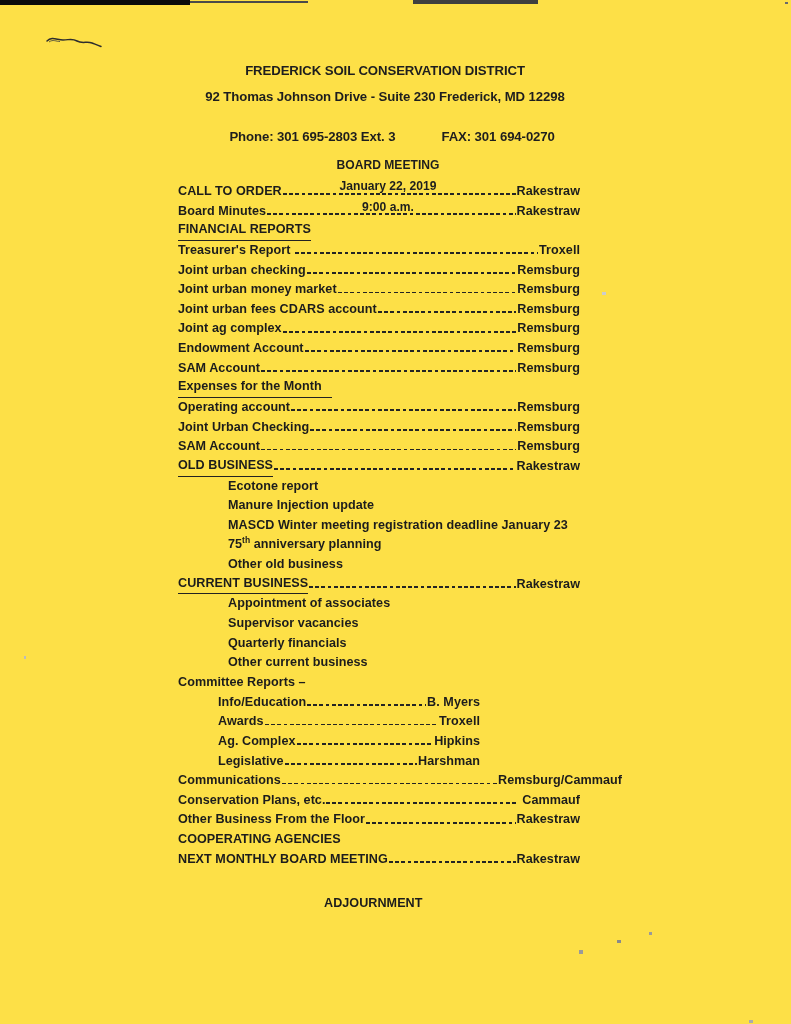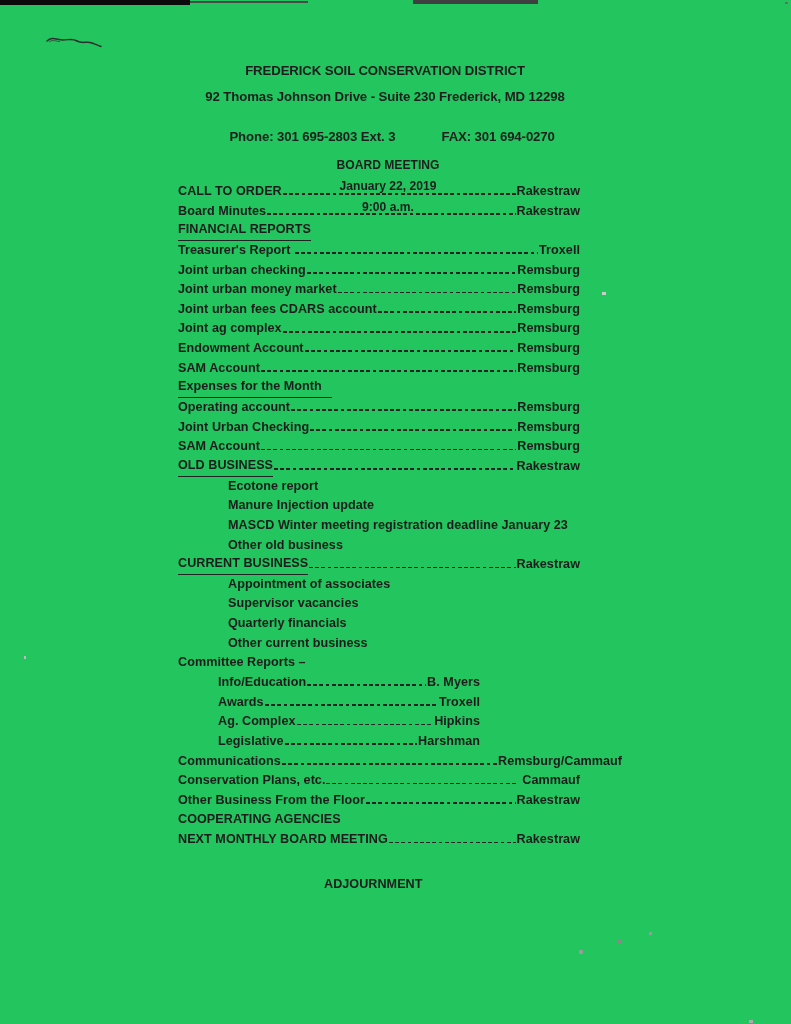--- a/index.html
+++ b/index.html
@@ -1,19 +1,19 @@
 <!DOCTYPE html>
 <html><head>
 <meta charset="utf-8">
 <style>
   html,body{margin:0;padding:0;background:#e8e8e8;}
   .page{
     position:relative;
     width:791px;height:1024px;
-    background:#22c55e;
+    background:#fde047;
     overflow:hidden;
     font-family:"Liberation Sans",sans-serif;
     color:#1e1e1e;
   }
   
   .hline{position:absolute;text-align:center;font-weight:700;white-space:pre;}
   .hw{left:0;width:770px;}
   .hn{left:17px;width:742px;margin-top:21px;}
   .big{font-size:13.2px;letter-spacing:-0.1px;}
   .mid{font-size:12.1px;}
@@ -95,20 +95,21 @@
       <div class="line row"><span class="lbl">Endowment Account</span><span class="leader"></span><span class="nm">Remsburg</span></div>
       <div class="line row"><span class="lbl">SAM Account</span><span class="leader"></span><span class="nm">Remsburg</span></div>
       <div class="line section"><span class="lbl u pad">Expenses for the Month</span></div>
       <div class="line row"><span class="lbl">Operating account</span><span class="leader"></span><span class="nm">Remsburg</span></div>
       <div class="line row"><span class="lbl">Joint Urban Checking</span><span class="leader"></span><span class="nm">Remsburg</span></div>
       <div class="line row"><span class="lbl">SAM Account</span><span class="leader"></span><span class="nm">Remsburg</span></div>
       <div class="line row"><span class="lbl u">OLD BUSINESS</span><span class="leader"></span><span class="nm">Rakestraw</span></div>
       <div class="line item"><span class="lbl">Ecotone report</span></div>
       <div class="line item"><span class="lbl">Manure Injection update</span></div>
       <div class="line item"><span class="lbl">MASCD Winter meeting registration deadline January 23</span></div>
+      <div class="line item"><span class="lbl">75<sup>th</sup> anniversary planning</span></div>
       <div class="line item"><span class="lbl">Other old business</span></div>
       <div class="line row"><span class="lbl u">CURRENT BUSINESS</span><span class="leader"></span><span class="nm">Rakestraw</span></div>
       <div class="line item"><span class="lbl">Appointment of associates</span></div>
       <div class="line item"><span class="lbl">Supervisor vacancies</span></div>
       <div class="line item"><span class="lbl">Quarterly financials</span></div>
       <div class="line item"><span class="lbl">Other current business</span></div>
       <div class="line plain"><span class="lbl">Committee Reports –</span></div>
       <div class="line subrow"><span class="lbl">Info/Education</span><span class="leader"></span><span class="nm">B. Myers</span></div>
       <div class="line subrow"><span class="lbl">Awards</span><span class="leader"></span><span class="nm">Troxell</span></div>
       <div class="line subrow"><span class="lbl">Ag. Complex</span><span class="leader"></span><span class="nm">Hipkins</span></div>

